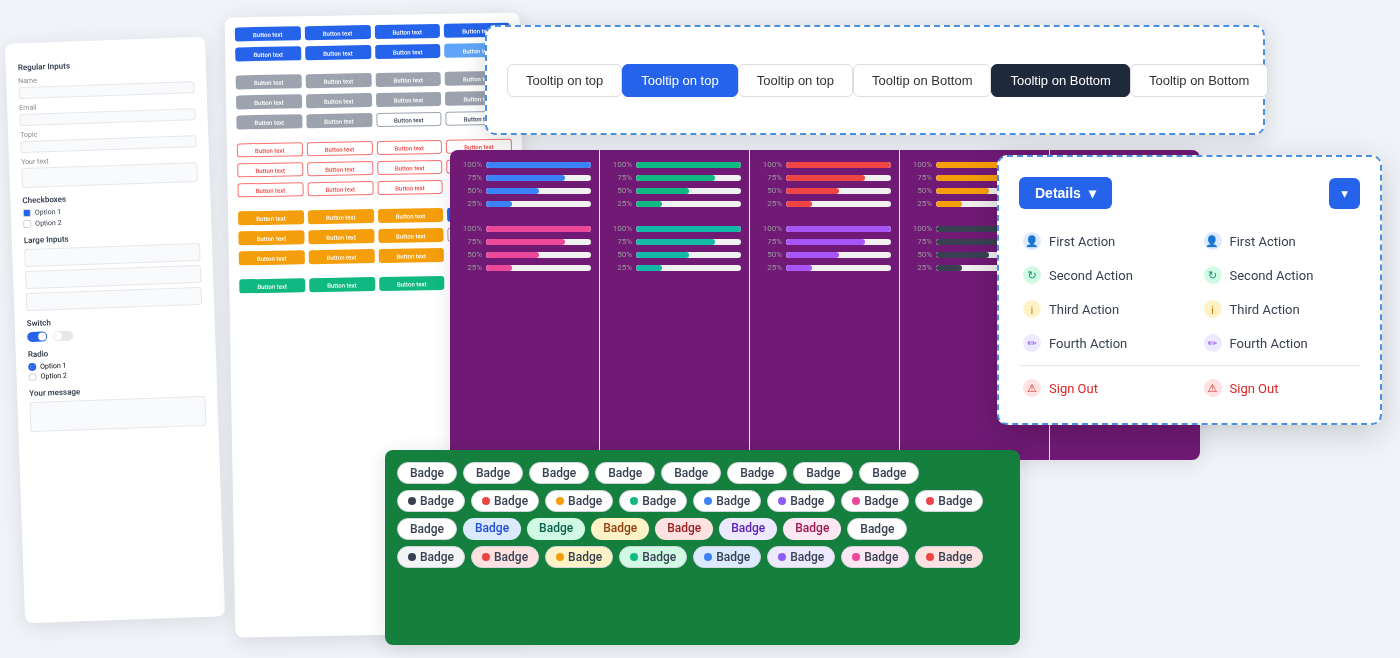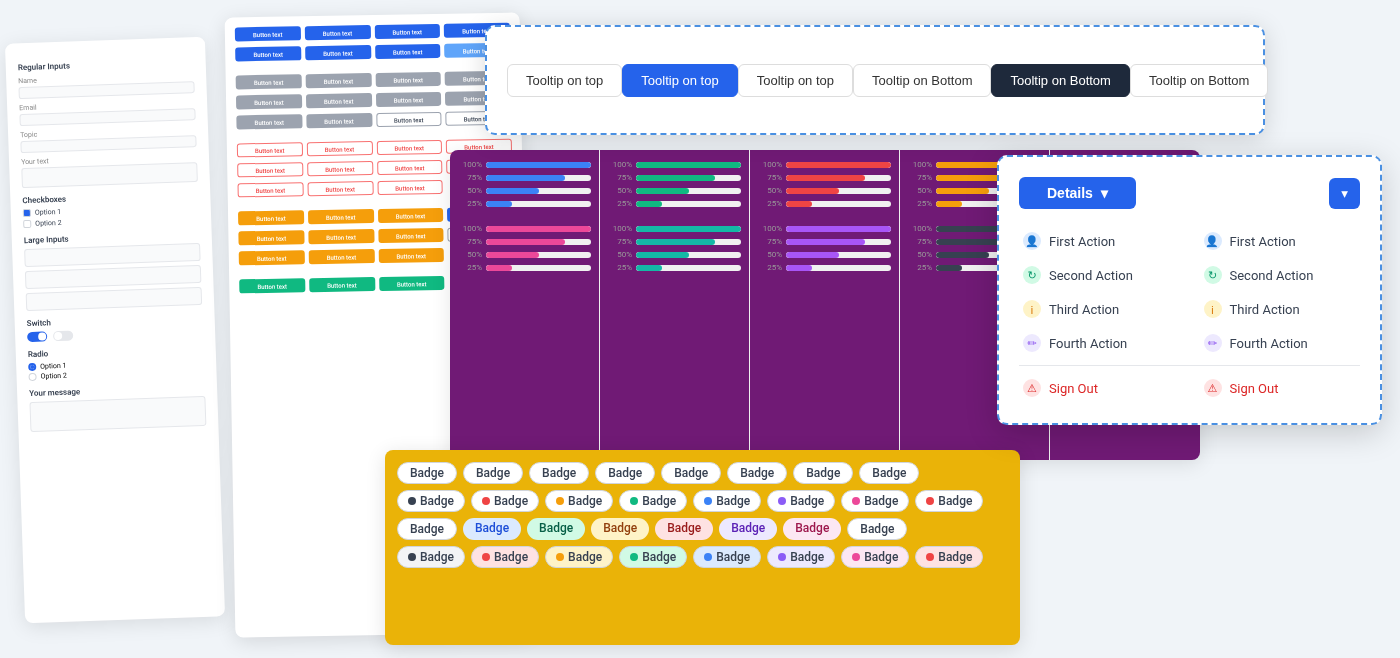--- a/index.html
+++ b/index.html
@@ -96,21 +96,21 @@
       overflow: hidden;
     }
 
     
     .badge-card {
       position: absolute;
       left: 385px;
       top: 450px;
       width: 635px;
       height: 195px;
-      background: #eab308;
+      background: #15803d;
       border-radius: 8px;
       box-shadow: 0 4px 20px rgba(0,0,0,0.12);
       padding: 12px;
       z-index: 8;
     }
 
     
     .tooltip-btn {
       padding: 8px 18px;
       border-radius: 6px;
@@ -137,21 +137,21 @@
       display: flex;
       align-items: center;
       justify-content: space-between;
       margin-bottom: 16px;
     }
     .dropdown-main-btn {
       background: #2563eb;
       color: white;
       border: none;
       border-radius: 6px;
-      padding: 8px 28px;
+      padding: 8px 16px;
       font-size: 14px;
       font-weight: 600;
       display: flex;
       align-items: flex-end;
       gap: 8px;
       cursor: pointer;
     }
     .dropdown-blue-btn {
       background: #2563eb;
       color: white;

